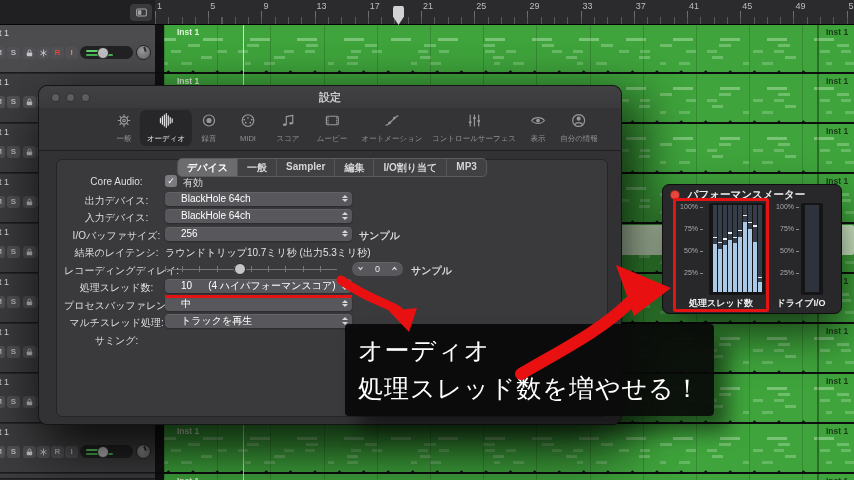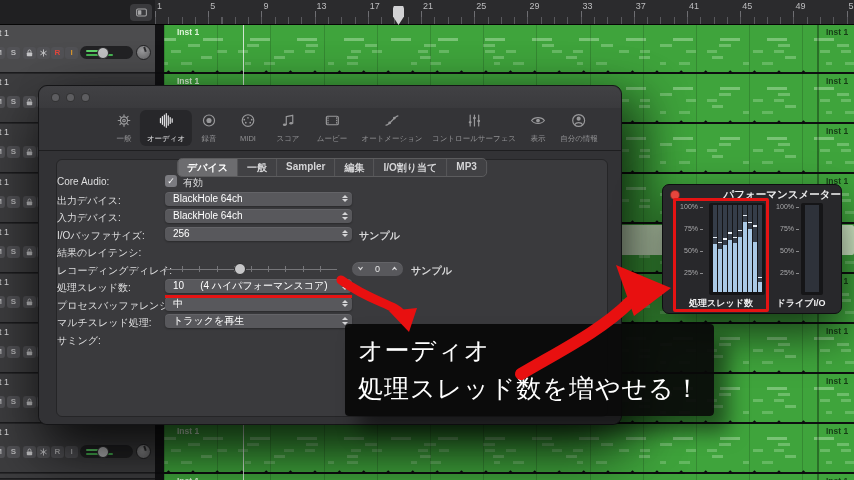--- a/index.html
+++ b/index.html
@@ -75,23 +75,23 @@
   .titem.sel .tlabel{color:#e2e2e4;}
   #s-sep{position:absolute;left:0;right:0;top:64px;height:1px;background:#1e1e20;}
   #s-body{position:absolute;left:0;top:65px;right:0;bottom:0;background:#323235;border-radius:0 0 9px 9px;}
   #s-panel{position:absolute;left:17px;top:8px;width:552px;height:258px;background:#3a3a3d;border:1px solid #252527;border-radius:6px;}
   #s-tabs{position:absolute;left:50%;top:-2px;transform:translateX(-50%);display:flex;border:1px solid #5c5c5e;
     border-radius:5px;overflow:hidden;background:#414144;z-index:2;justify-content:space-between;}
   .stab{font-size:10px;font-weight:bold;color:#d4d4d6;padding:1.5px 9px;border-left:1px solid #58585a;white-space:nowrap;}
   .stab:first-child{border-left:none;}
   .stab.sel{background:#6c6c6f;color:#fff;}
   .frow{position:absolute;left:0;height:15px;}
-  .flabel{position:absolute;left:0;top:2px;width:105px;text-align:left;font-size:10px;color:#dededf;white-space:nowrap;}
+  .flabel{position:absolute;left:7px;top:2px;width:105px;text-align:center;font-size:10px;color:#dededf;white-space:nowrap;}
   .popup{position:absolute;left:108px;top:0;width:187px;height:14px;background:#58585c;border-radius:4px;
-    box-shadow:inset 0 1px rgba(255,255,255,.07),0 1px 2px rgba(0,0,0,.3);color:#fff;font-size:10px;line-height:14px;padding-left:8px;white-space:nowrap;}
+    box-shadow:inset 0 1px rgba(255,255,255,.07),0 1px 2px rgba(0,0,0,.3);color:#fff;font-size:10px;line-height:14px;padding-left:16px;white-space:nowrap;}
   .popup .detail{margin-left:16px;}
   .pstep{position:absolute;right:3px;top:2px;width:9px;height:10px;display:flex;flex-direction:column;align-items:center;justify-content:center;gap:1.5px;}
   .pstep b{width:0;height:0;border-left:3.5px solid transparent;border-right:3.5px solid transparent;display:block;}
   .pstep .up{border-bottom:3.5px solid #d6d6d8;}
   .pstep .dn{border-top:3.5px solid #d6d6d8;}
   .fsuffix{position:absolute;top:2px;font-size:10px;color:#d8d8d9;white-space:nowrap;font-weight:bold;}
   .fstatic{position:absolute;left:108px;top:2px;font-size:10px;color:#e4e4e5;white-space:nowrap;}
   .fcheck{position:absolute;left:108px;top:1px;width:12px;height:12px;background:#7b7b80;border-radius:3px;
     color:#fff;font-size:9px;line-height:12px;text-align:center;}
   .fchecklabel{position:absolute;left:126px;top:2px;font-size:10px;color:#dededf;}
@@ -101,21 +101,21 @@
     background:repeating-linear-gradient(90deg,#76767a 0 1px,transparent 1px 17.2px);}
   .slid-thumb{position:absolute;left:177px;top:1px;width:12px;height:12px;border-radius:50%;background:#c6c6c8;border:1px solid #2a2a2c;}
   .fstepper{position:absolute;left:295px;top:0;width:51px;height:14px;background:#58585c;border-radius:7px;
     display:flex;align-items:center;justify-content:space-around;color:#e8e8e9;font-size:9px;
     box-shadow:inset 0 1px rgba(255,255,255,.07);}
   .chev{width:7px;height:7px;display:block;}
 
   
   #perf{left:662px;top:184px;width:180px;height:130px;background:#28282b;border:1px solid #0e0e10;border-radius:7px;
     box-shadow:0 20px 45px rgba(0,0,0,.65);z-index:11;}
-  #perf-title{position:absolute;left:0;right:0;top:3px;text-align:right;font-size:10.5px;font-weight:bold;color:#ececed;}
+  #perf-title{position:absolute;left:0;right:11px;top:3px;text-align:center;font-size:10.5px;font-weight:bold;color:#ececed;}
   #perf-close{position:absolute;left:7px;top:5px;width:10px;height:10px;border-radius:50%;background:#e5463d;border:1px solid rgba(0,0,0,.4);}
   #perf-redbox{position:absolute;left:10px;top:13px;width:96px;height:114px;border:3px solid #e51313;border-radius:2px;z-index:3;}
   .scale-lab{position:absolute;width:22px;text-align:right;font-size:7px;color:#aaaaac;}
   .scale-tick{position:absolute;width:3px;height:1px;background:#8a8a8c;}
   .mpanel{position:absolute;top:18px;height:92px;background:#151517;border-radius:2px;}
   .mbar{position:absolute;top:2px;bottom:3px;width:4px;background:#353d49;}
   .mbar .lit{position:absolute;left:0;right:0;bottom:0;background:#a9c9e6;}
   .mbar .peak{position:absolute;left:0;right:0;height:1.5px;background:#edf3fa;}
   .msec-label{position:absolute;top:112px;text-align:center;font-size:9px;font-weight:bold;color:#f0f0f1;white-space:nowrap;}
   #drive-col{position:absolute;left:4px;top:2px;bottom:3px;width:14px;background:#2e323a;}
@@ -500,20 +500,21 @@
       <span class="ruler-num" style="left: 587.2px;">45</span>
       <span class="ruler-num" style="left: 640.4px;">49</span>
       <span class="ruler-num" style="left: 693.6px;">53</span>
     </div>
 
   <div id="settings" class="abs">
     <div id="s-titlebar">
       <div class="tl-dot" style="left:12px"></div>
       <div class="tl-dot" style="left:27px"></div>
       <div class="tl-dot" style="left:42px"></div>
+      <div id="s-title">設定</div>
     </div>
     <div id="s-toolbar">
         <div class="titem" style="left: 85px;">
           <span><svg width="17" height="17" viewBox="0 0 20 20" fill="none" stroke="#98989a" stroke-width="1.4" stroke-linecap="round">
               <circle cx="10" cy="10" r="4.2"></circle>
               <circle cx="10" cy="10" r="1.5"></circle>
               <path d="M10,3.2V5.6 M10,14.4V16.8 M3.2,10H5.6 M14.4,10H16.8 M5.2,5.2 7,7 M13,13 14.8,14.8 M5.2,14.8 7,13 M13,7 14.8,5.2"></path>
             </svg></span>
                <span class="tlabel">一般</span>
         </div>
@@ -638,20 +639,21 @@
             <div class="frow" style="top: 66.5px; width: 550px;">
               <span class="flabel">I/Oバッファサイズ:</span>
               <span class="popup">256<span class="pstep">
                   <b class="up"></b>
                   <b class="dn"></b>
                 </span></span>
               <span class="fsuffix" style="left:302px">サンプル</span>
             </div>
             <div class="frow" style="top: 84px; width: 550px;">
               <span class="flabel">結果のレイテンシ:</span>
+              <span class="fstatic">ラウンドトリップ10.7ミリ秒 (出力5.3ミリ秒)</span>
             </div>
             <div class="frow" style="top: 101.5px; width: 550px;">
               <span class="flabel">レコーディングディレイ:</span>
               <span class="slid-ticks"></span>
            <span class="slid-track"></span>
            <span class="slid-thumb"></span>
            <span class="fstepper">
                 <svg class="chev" viewBox="0 0 10 10" fill="none" stroke="#d8d8da" stroke-width="1.6" stroke-linecap="round">
                   <path d="M2.5,3.5 L5,6.5 L7.5,3.5"></path>
                 </svg>

